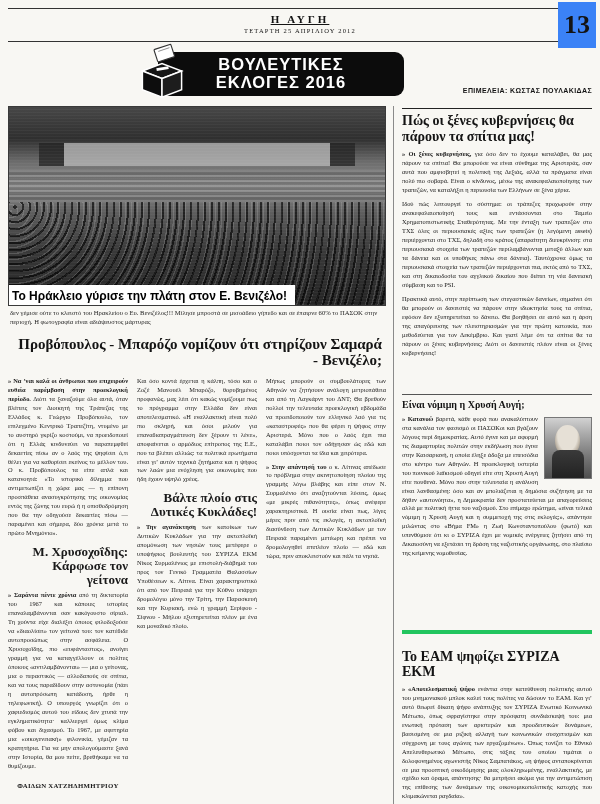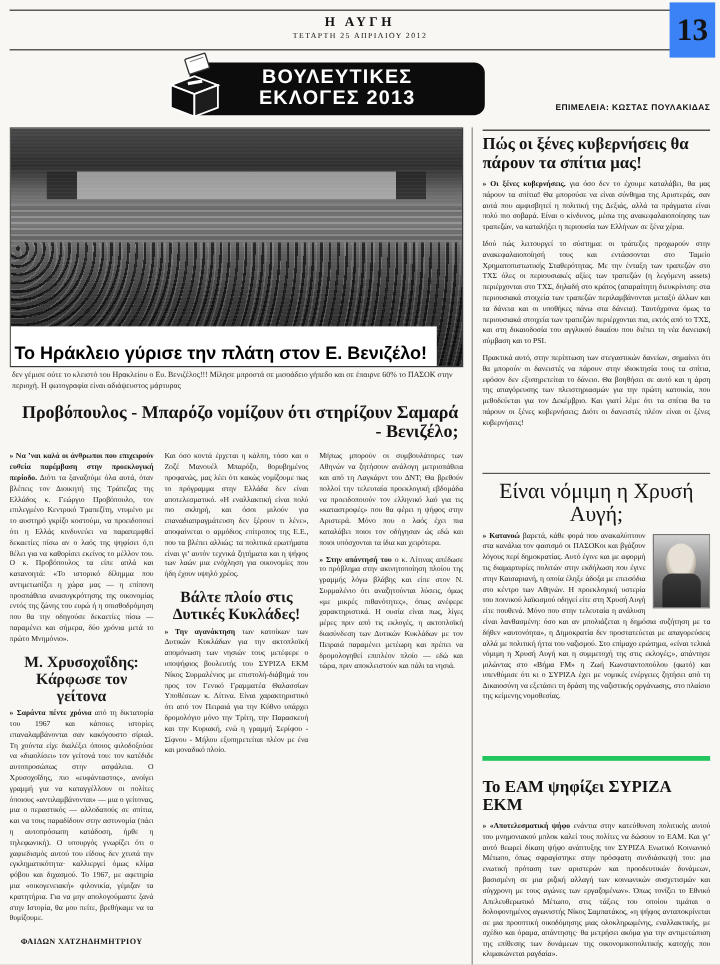--- a/index.html
+++ b/index.html
@@ -2,21 +2,21 @@
 <html><head>
 <meta charset="utf-8">
 <style>
   html,body{margin:0;padding:0;background:#b9b9b9;}
   .page{position:relative;width:600px;height:804px;margin:0 auto;background:#f8f7f3;
         box-sizing:border-box;padding:0 8px;overflow:hidden;color:#141414;
         font-family:"Liberation Serif",serif;}
   
   .masthead{position:relative;height:32px;margin-top:8px;border-top:1px solid #333;border-bottom:1px solid #333;}
   .mast-center{position:absolute;left:0;right:0;top:4px;text-align:center;}
-  .paper-name{font-size:11px;font-weight:bold;letter-spacing:3px;}
+  .paper-name{font-size:11px;font-weight:bold;letter-spacing:3px;text-decoration:underline;}
   .mast-date{font-size:6.5px;letter-spacing:1.2px;margin-top:2px;}
   .page-num{position:absolute;right:-4px;top:-7px;height:46px;display:flex;align-items:center;
             background:#3b82f6;padding:0 6px;font-size:26px;font-weight:bold;}
   
   .banner-row{position:relative;height:54px;margin-top:6px;}
   .banner{position:absolute;left:150px;top:4px;width:246px;height:44px;background:#0c0c0c;
           border-radius:9px;display:flex;flex-direction:column;justify-content:center;align-items:center;
           color:#fff;font-family:"Liberation Sans",sans-serif;font-weight:bold;}
   .banner div{font-size:16.5px;letter-spacing:1px;line-height:1.08;}
   .ballot-icon{position:absolute;left:-24px;top:-12px;width:56px;height:62px;}
@@ -30,41 +30,41 @@
   .photo{position:relative;height:198px;border:1px solid #3a3a3a;overflow:hidden;
          background:linear-gradient(180deg,#474747 0%,#2f2f2f 16%,#6d6d6d 28%,#8d8d8d 40%,#5c5c5c 54%,#3a3a3a 72%,#242424 100%);}
   .stage-strip{position:absolute;left:8%;right:8%;top:18%;height:12%;
          background:linear-gradient(90deg,#222 0 8%,#b9b9b9 8% 92%,#222 92% 100%);opacity:.75;filter:blur(.4px);}
   .seats{position:absolute;left:0;right:0;top:32%;height:16%;
          background:repeating-linear-gradient(0deg,rgba(255,255,255,.14) 0 2px,rgba(0,0,0,.25) 2px 5px);opacity:.6;}
   .crowd{position:absolute;left:0;right:0;top:48%;bottom:0;
          background:repeating-radial-gradient(circle at 6px 5px,rgba(0,0,0,.65) 0 2px,transparent 2px 7px),
                     repeating-radial-gradient(circle at 2px 9px,rgba(255,255,255,.14) 0 1.2px,transparent 1.2px 6px);}
   .grain{position:absolute;inset:0;background:repeating-linear-gradient(0deg,rgba(255,255,255,.035) 0 1px,transparent 1px 3px);}
-  .photo-title{position:absolute;left:0;bottom:0;background:#fff;color:#000;padding:14px 8px 2px 3px;
-         font-family:"Liberation Sans",sans-serif;font-weight:bold;font-size:15px;margin-top:23px;}
+  .photo-title{position:absolute;left:0;bottom:0;background:#fff;color:#000;padding:4px 8px 2px 3px;
+         font-family:"Liberation Sans",sans-serif;font-weight:bold;font-size:12px;margin-top:23px;}
   .photo-caption{font-size:6.6px;line-height:1.35;margin:3px 2px 0;color:#222;}
   
   .main-headline{font-size:15px;font-weight:bold;text-align:right;line-height:1.1;margin:9px 4px 8px;}
   .columns{display:flex;gap:9px;height:414px;overflow:hidden;font-size:6.4px;line-height:1.4;
            text-align:justify;color:#1a1a1a;}
   .col{flex:1;position:relative;overflow:hidden;}
   .lead{font-weight:bold;}
-  .sec-head{font-size:13px;font-weight:bold;line-height:1.08;margin:7px 0 4px;text-align:center;}
+  .sec-head{font-size:13px;font-weight:bold;line-height:1.08;margin:7px 0 4px;text-align:right;}
   .byline{position:absolute;bottom:0;left:0;right:0;text-align:center;font-weight:bold;font-size:6.8px;
           letter-spacing:.3px;background:#f8f7f3;padding-top:2px;}
   
   .rt-rule{border-top:1px solid #222;margin:2px 0 4px;}
   .rt-head{font-size:14px;font-weight:bold;line-height:1.12;margin:2px 0 6px;}
   .right-region p{margin:0 0 5px;font-size:6.4px;line-height:1.4;text-align:justify;}
   .section{overflow:hidden;}
   .sec-fo{height:268px;}
   .sec-gd{height:212px;border-top:1px solid #555;padding-top:3px;}
   .sec-eam{flex:1;border-top:4px solid #22c55e;padding-top:13px;}
-  .gd-head{font-size:18px;font-weight:normal;line-height:1.08;margin:2px 0 4px;text-align:center;}
+  .gd-head{font-size:10px;font-weight:bold;line-height:1.08;margin:2px 0 4px;}
   .gd-photo{float:right;width:46px;height:60px;margin:2px 0 3px 6px;border:1px solid #777;position:relative;
             background:linear-gradient(180deg,#d2d2d2 0%,#a8a8a8 28%,#767676 65%,#4f4f4f 100%);}
   .gd-photo::before{content:"";position:absolute;left:10px;top:7px;width:25px;height:30px;border-radius:50% 50% 45% 45%;
             background:radial-gradient(ellipse at 50% 35%,#e6e0d6 0 55%,#b5ab9c 75%,#8a8273 100%);}
   .gd-photo::after{content:"";position:absolute;left:7px;top:32px;width:32px;height:28px;border-radius:8px 8px 0 0;
             background:linear-gradient(180deg,#3a3a3a,#222);}
   .eam-head{font-size:14px;font-weight:bold;line-height:1.1;margin:2px 0 5px;}
 </style>
 </head>
 <body>
@@ -83,21 +83,21 @@
     <div class="banner">
       <svg class="ballot-icon" viewBox="0 0 60 64" aria-hidden="true">
         <rect x="23" y="6" width="19" height="14" rx="1" fill="#ffffff" stroke="#333" stroke-width="1.2" transform="rotate(-18 32 13)"></rect>
         <line x1="26" y1="11" x2="38" y2="7" stroke="#888" stroke-width="1"></line>
         <polygon points="9,32 30,24 51,32 30,40" fill="#161616" stroke="#fff" stroke-width="1.6"></polygon>
         <rect x="24" y="28" width="13" height="3" fill="#fff" transform="rotate(-10 30 29)"></rect>
         <polygon points="9,32 30,40 30,60 9,52" fill="#0d0d0d" stroke="#fff" stroke-width="1.6"></polygon>
         <polygon points="51,32 30,40 30,60 51,52" fill="#1d1d1d" stroke="#fff" stroke-width="1.6"></polygon>
       </svg>
       <div>ΒΟΥΛΕΥΤΙΚΕΣ</div>
-      <div>ΕΚΛΟΓΕΣ 2013</div>
+      <div>ΕΚΛΟΓΕΣ 2016</div>
     </div>
     <div class="editor">ΕΠΙΜΕΛΕΙΑ: ΚΩΣΤΑΣ ΠΟΥΛΑΚΙΔΑΣ</div>
   </div>
 
   <div class="content">
 
     <div class="left-region">
 
       <div class="photo">
         <div class="stage-strip"></div>

